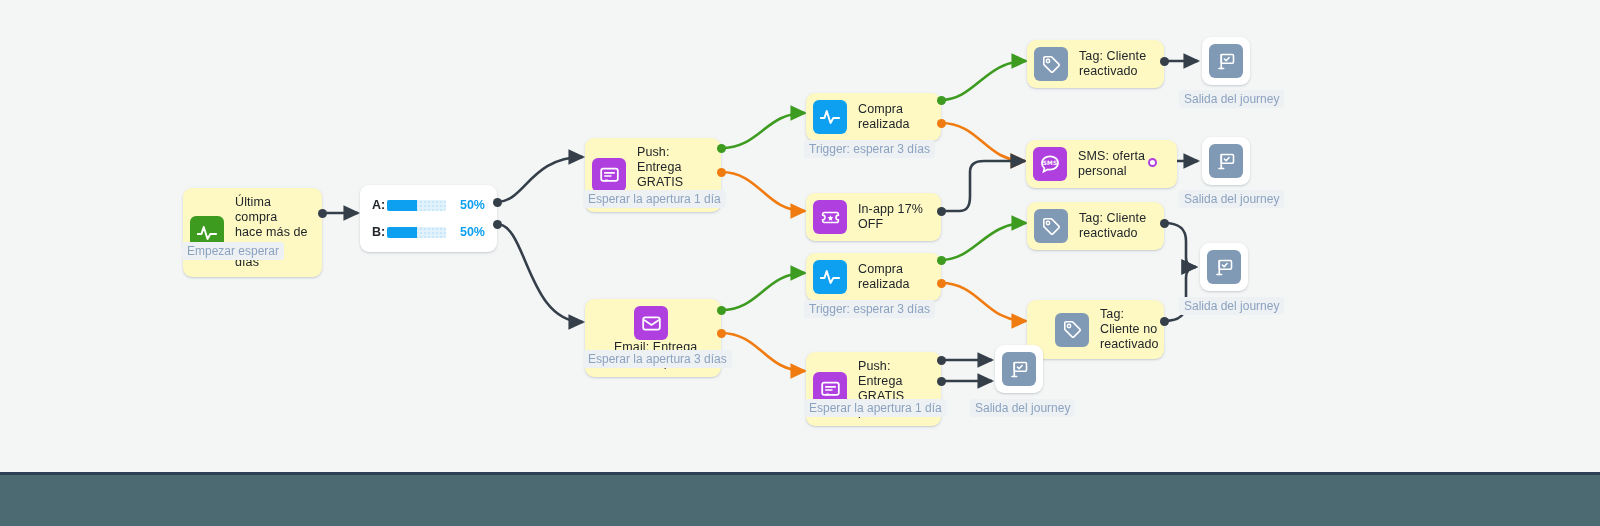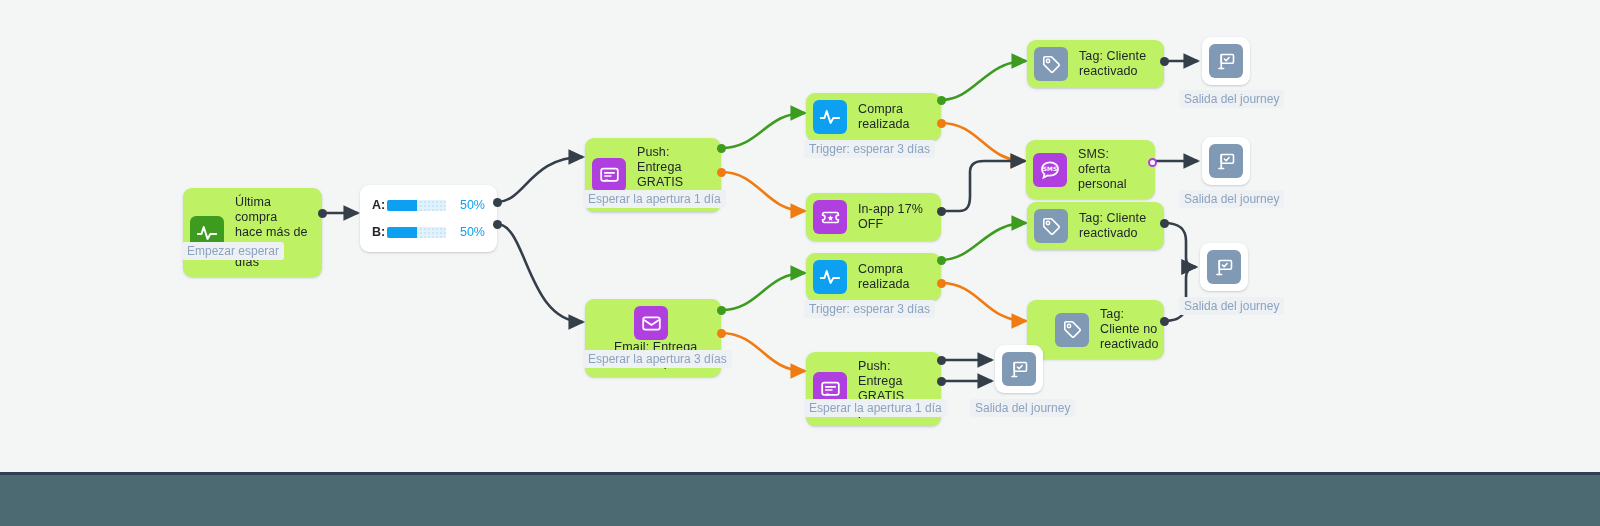--- a/index.html
+++ b/index.html
@@ -13,21 +13,21 @@
   #canvas{
     position:absolute;left:0;top:0;width:1600px;height:472px;
     background:#f4f6f6;
     overflow:hidden;
   }
   #edges{position:absolute;left:0;top:0;width:1600px;height:472px;pointer-events:none;}
 
   
   .node{
     position:absolute;
-    background:#bef264;
+    background:#fef9c3;
     border-radius:9px;
     box-shadow:0 1px 3px rgba(30,45,60,.16),0 1px 1px rgba(30,45,60,.06);
     display:flex;align-items:center;
     box-sizing:border-box;
     padding:7px 11px 7px 7px;
   }
   .node .ico{
     width:34px;height:34px;border-radius:6px;flex:0 0 34px;
     display:flex;align-items:center;justify-content:center;
   }
@@ -74,21 +74,21 @@
   .abrow + .abrow{margin-top:7px;}
   .abrow .k{font-size:12.5px;font-weight:bold;color:#21262b;width:15px;}
   .abrow .track{
     width:92px;height:11px;border-radius:2px;
     background:#e2f2fd;
     background-image:radial-gradient(#c7e6fa 32%, transparent 33%);
     background-size:4px 4px;
     position:relative;overflow:hidden;margin-left:2px;
   }
   .abrow .fill{position:absolute;left:0;top:0;height:100%;background:#0d9ff0;}
-  .abrow .pct{font-size:12.5px;font-weight:normal;color:#0d9ff0;margin-left:14px;}
+  .abrow .pct{font-size:12.5px;font-weight:bold;color:#0d9ff0;margin-left:14px;}
 
   
   .port{position:absolute;width:9px;height:9px;border-radius:50%;}
   .port.dark{background:#353f4a;}
   .port.green{background:#3d9b1f;}
   .port.orange{background:#f07c11;}
   .port.hollow{background:#ffffff;border:2.3px solid #b03fe0;width:5px;height:5px;}
 
   
   #footer{
@@ -258,21 +258,21 @@
         <path d="M6.6 9h10.8M6.6 12.6h7" stroke="#fff" stroke-width="1.9" stroke-linecap="round"></path>
       </svg>
     </span>
     <span class="ttl">Push: Entrega
 GRATIS para ti</span>
   </div>
   <span class="port dark" style="left:937px;top:356px;"></span>
   <span class="port dark" style="left:937px;top:377px;"></span>
   <div class="sublabel" style="left:804px;top:399px;">Esperar la apertura 1 día</div>
 
-  <div class="node" style="left:1026px;top:140px;width:129px;">
+  <div class="node" style="left:1026px;top:140px;width:151px;">
     <span class="ico purple">
       <svg width="22" height="22" viewBox="0 0 24 24">
         <path d="M12 3.6c5 0 8.8 3.2 8.8 7.3S17 18.2 12 18.2a11 11 0 0 1-2.5-.3L5 20.2l.9-3.6C4 15.2 3.2 13.3 3.2 10.9 3.2 6.8 7 3.6 12 3.6Z" fill="none" stroke="#fff" stroke-width="1.9"></path>
         <text x="12" y="13.4" font-family="DejaVu Sans, sans-serif" font-size="6.4" font-weight="bold" fill="#fff" text-anchor="middle">SMS</text>
       </svg>
     </span>
     <span class="ttl">SMS: oferta
 personal</span>
   </div>
   <span class="port hollow" style="left:1148px;top:158px;"></span>

